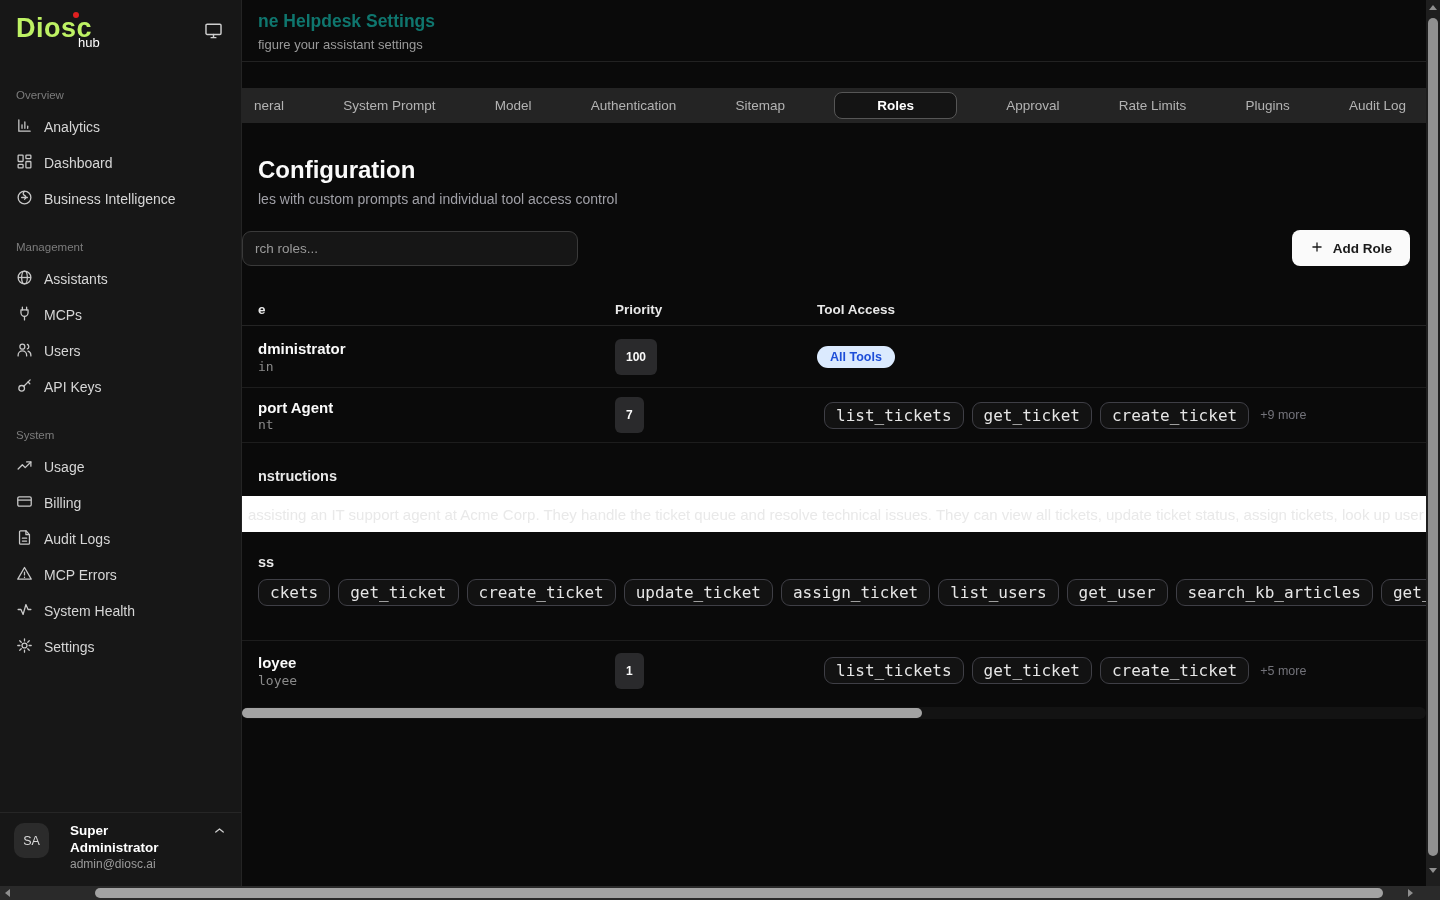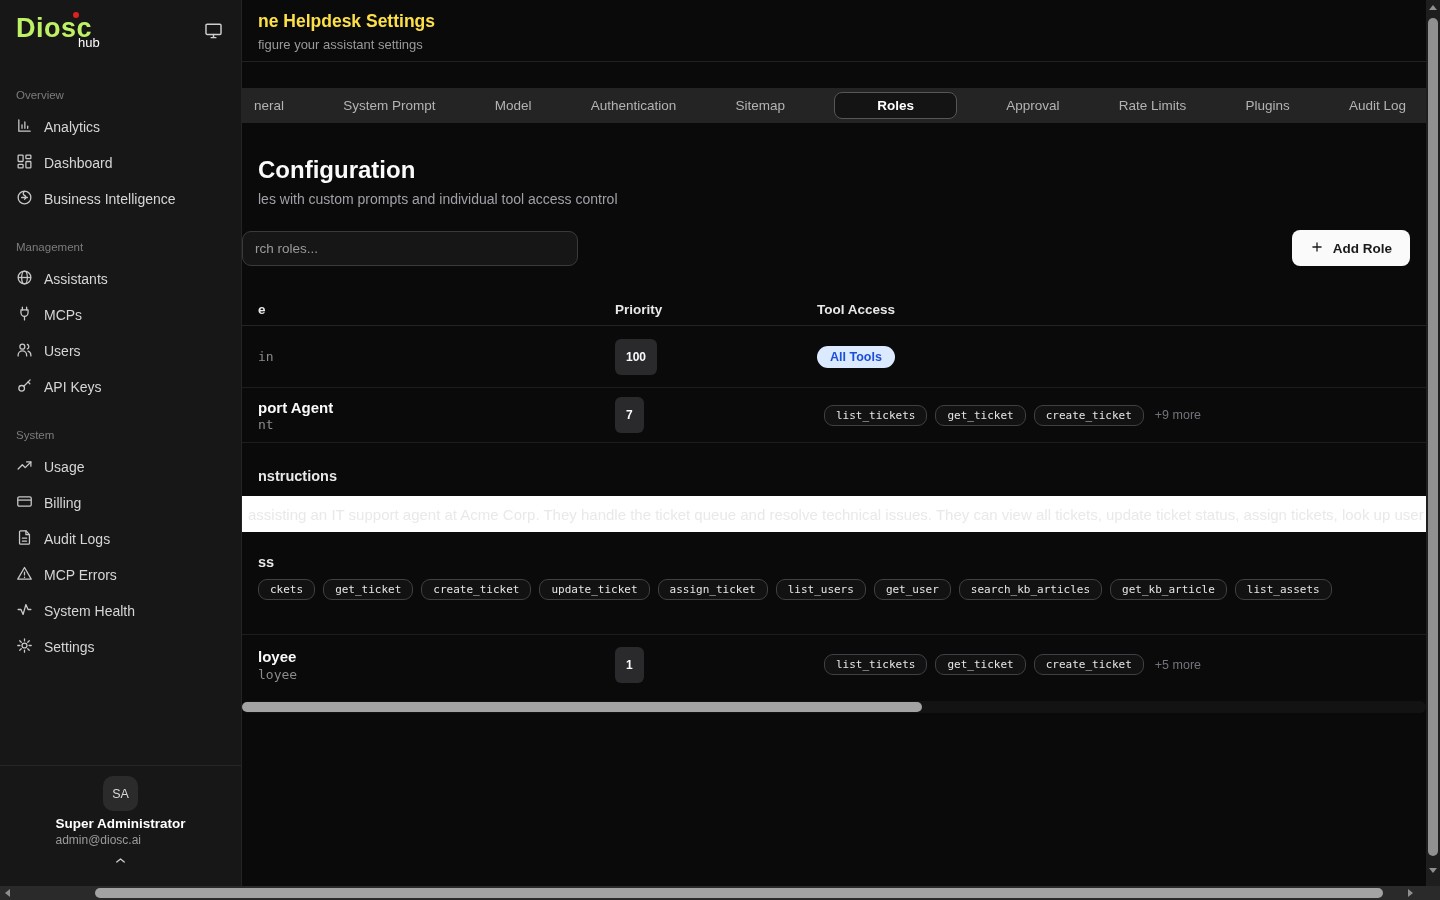--- a/index.html
+++ b/index.html
@@ -18,32 +18,32 @@
   .logo-dot { position:absolute; left:57px; top:-3px; width:6px; height:6px; border-radius:50%; background:#e02020; }
   .logo-sub { display:block; color:#fff; font-size:13px; margin:-6px 12px 0 62px; }
   .mon-icon { color:#cfcfcf; margin-top:6px; }
   .nav { margin-top:40px; }
   .nav-section { margin-bottom:24px; }
   .nav-label { color:#7c7c7c; font-size:11.5px; padding:0 16px; margin-bottom:8px; }
   .nav-item { display:flex; align-items:center; gap:11px; height:36px; padding:0 16px;
     color:#d6d6d6; font-size:14px; cursor:pointer; }
   .nav-item svg { flex:0 0 auto; color:#c9c9c9; }
   .user-block { margin-top:auto; border-top:1px solid #262626; padding:10px 14px 14px 14px;
-    display:flex; align-items:center; gap:5px;flex-direction:column; }
+    display:flex; align-items:flex-start; gap:21px; }
   .avatar { width:35px; height:35px; border-radius:10px; background:#2b2b2b; color:#d9d9d9;
     font-size:12.5px; display:flex; align-items:center; justify-content:center; }
   .user-meta { flex:1; line-height:1.25; }
   .user-name { color:#fff; font-size:13.5px; font-weight:bold; }
   .user-email { color:#9b9b9b; font-size:12px; }
   .chev { color:#cfcfcf; }
 
   
   .main { position:absolute; left:242px; top:0; width:1184px; height:886px; background:#0a0a0a; overflow:hidden; }
   .page-header { padding:11px 16px 0 16px; height:62px; border-bottom:1px solid #222; }
-  .page-title { color:#fde047; font-size:17.5px; font-weight:bold; }
+  .page-title { color:#0f766e; font-size:17.5px; font-weight:bold; }
   .page-sub { color:#9a9a9a; font-size:13px; margin-top:5px; }
 
   .tabbar { margin-top:26px; height:35px; background:#242424; display:flex; align-items:center;
     justify-content:space-between; padding:0 10px 0 2px; }
   .tab { color:#b3b3b3; font-size:13.5px; padding:4px 10px; white-space:nowrap; cursor:pointer; }
   .tab.active { color:#fff; font-weight:bold; background:#141414; border:1px solid #565656;
     border-radius:8px; padding:5px 42px; }
 
   .sect-title { color:#fafafa; font-size:24px; font-weight:bold; margin:33px 0 0 16px; }
   .sect-sub { color:#a0a0a7; font-size:14px; margin:7px 0 0 16px; }
@@ -63,21 +63,21 @@
   .tr.row2 { height:55px; border-bottom:1px solid #1d1d1d; }
   .tr.row3 { height:60px; border-top:1px solid #1d1d1d; margin-top:34px; }
   .rname { color:#fafafa; font-size:15px; font-weight:bold; line-height:1.3; }
   .rslug { color:#8a8a8a; font-size:13px; }
   .pri { display:inline-block; background:#2a2a2c; color:#fafafa; font-size:12px; font-weight:bold;
     border-radius:6px; padding:11px 11px; }
   .pill-all { display:inline-block; background:#dbeafe; color:#1d4ed8; font-size:12.5px; font-weight:bold;
     border-radius:999px; padding:4px 13px; }
   .tools { display:flex; align-items:center; gap:8px; overflow:hidden; white-space:nowrap; }
   .tbadge { display:inline-block; border:1px solid #3f3f46; background:#121212; color:#e6e6e6;
-    font-size:11px; border-radius:9px; padding:3px 11px; }
+    font-size:16px; border-radius:9px; padding:3px 11px; }
   .more { color:#73737a; font-size:12.5px; margin-left:3px; }
 
   .exp-label { color:#e8e8e8; font-size:14.5px; font-weight:bold; margin:25px 0 0 16px; }
   .instr-bar { margin-top:12px; height:36px; background:#ffffff; display:flex; align-items:center;
     padding-left:6px; overflow:hidden; }
   .instr-text { color:#e9e9e9; font-size:15px; white-space:nowrap; }
   .sel-note { color:#8c8c8c; font-size:12.5px; margin:9px 0 0 16px; }
   .tools-wrap { margin:9px 0 0 16px; }
 
   .inner-scroll { margin-top:7px; height:12px; background:#131313; border-radius:6px; position:relative; }
@@ -279,20 +279,21 @@
 
     <div class="tbl">
       <div class="tr head">
         <span>e</span>
         <span>Priority</span>
         <span>Tool Access</span>
       </div>
 
       <div class="tr row1">
         <div>
+          <div class="rname">dministrator</div>
           <div class="rslug mono">in</div>
         </div>
         <div><span class="pri">100</span></div>
         <div><span class="pill-all">All Tools</span></div>
       </div>
 
       <div class="tr row2">
         <div>
           <div class="rname">port Agent</div>
           <div class="rslug mono">nt</div>

